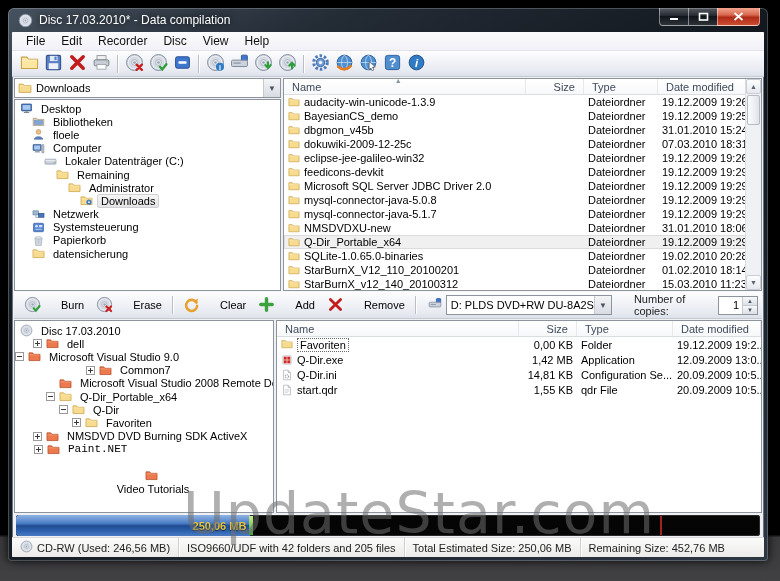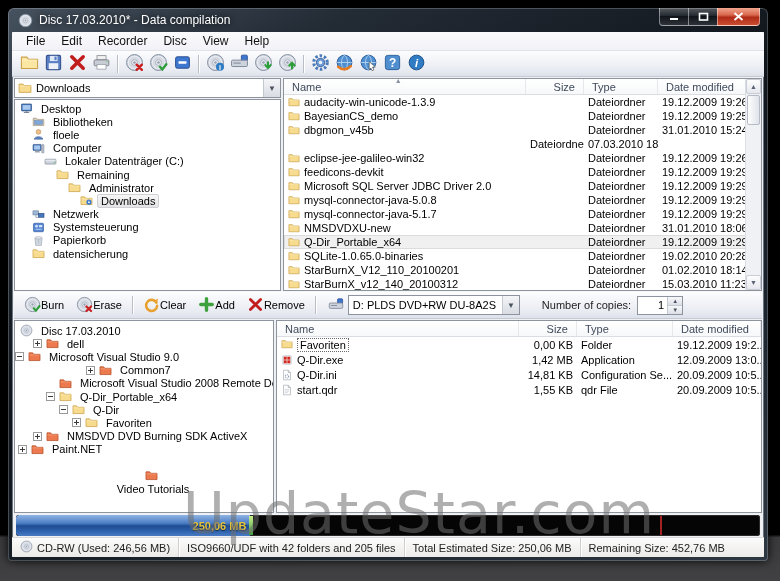--- a/index.html
+++ b/index.html
@@ -86,21 +86,21 @@
   .vscroll { position:absolute; top:0; right:0; bottom:0; width:16px; background:#f0f1f4; border-left:1px solid #dadde2; }
   .sbtn { height:15px; background:linear-gradient(#fdfdfd,#e6e8ee); border:1px solid #c9cdd6; border-radius:2px;
     display:flex; align-items:center; justify-content:center; font-size:7px; color:#5b6474; }
   .sbtn.down { position:absolute; bottom:0; left:0; right:0; }
   .sthumb { position:absolute; top:16px; left:1px; right:1px; height:30px; border:1px solid #b5bac4; border-radius:2px;
     background:linear-gradient(90deg,#fdfdfd,#dfe3ea); }
 
   
   #burnbar { height:28px; background:linear-gradient(#fdfdfe,#e7eaf1 80%,#dde1ea);
     border-top:1px solid #f6f7f9; border-bottom:1px solid #c6cad3; display:flex; align-items:center; padding:0 4px; }
-  .bbtn { display:flex; align-items:center; gap:0; padding:3px 6px; border-radius:2px; }
+  .bbtn { display:flex; align-items:center; gap:20px; padding:3px 6px; border-radius:2px; }
   .bbtn svg { width:17px; height:17px; }
   #drive-combo { display:flex; align-items:center; height:20px; width:172px; background:#fff;
     border:1px solid #8e949e; margin-left:4px; padding-left:4px; }
   #drive-combo .lbl { flex:1; overflow:hidden; white-space:nowrap; }
   .drive-ico { width:16px; height:16px; margin-left:8px; }
   #copies-label { margin-left:22px; color:#222; }
   #copies-box { display:flex; width:46px; height:19px; border:1px solid #8e949e; background:#fff; margin-left:6px; }
   #copies-value { flex:1; text-align:right; padding:2px 3px 0 0; }
   .spin { width:15px; display:flex; flex-direction:column; border-left:1px solid #c5c9d0; }
   .spin div { flex:1; background:linear-gradient(#f7f8fa,#dcdfe6); display:flex; align-items:center; justify-content:center;
@@ -472,20 +472,29 @@
                         <path d="M1.6 6h13" stroke="#fdeebc" stroke-width=".7" opacity=".9"></path>
                       </svg>
                     </span>
                     <span>dbgmon_v45b</span>
                   </div>
                   <div class="cell r"></div>
                   <div class="cell ">Dateiordner</div>
                   <div class="cell ">31.01.2010 15:24</div>
                 </div>
                 <div class="lrow">
+                  <div class="cell name">
+                    <span class="icon">
+                      <svg viewBox="0 0 16 16" xmlns="http://www.w3.org/2000/svg">
+                        <path d="M1.2 3.5h4.6l1.4 1.8h7.6V13H1.2z" fill="#f7db8f" stroke="#c9a145" stroke-width=".9" stroke-linejoin="round"></path>
+                        <path d="M1.6 6h13" stroke="#fdeebc" stroke-width=".7" opacity=".9"></path>
+                      </svg>
+                    </span>
+                    <span>dokuwiki-2009-12-25c</span>
+                  </div>
                   <div class="cell r"></div>
                   <div class="cell ">Dateiordner</div>
                   <div class="cell ">07.03.2010 18:31</div>
                 </div>
                 <div class="lrow">
                   <div class="cell name">
                     <span class="icon">
                       <svg viewBox="0 0 16 16" xmlns="http://www.w3.org/2000/svg">
                         <path d="M1.2 3.5h4.6l1.4 1.8h7.6V13H1.2z" fill="#f7db8f" stroke="#c9a145" stroke-width=".9" stroke-linejoin="round"></path>
                         <path d="M1.6 6h13" stroke="#fdeebc" stroke-width=".7" opacity=".9"></path>
@@ -781,21 +790,21 @@
               <div class="tree-row" style="padding-left: 18px;">
                 <span class="expander plus"></span>
                 <span class="icon">
                   <svg viewBox="0 0 16 16" xmlns="http://www.w3.org/2000/svg">
                     <path d="M1.2 3.5h4.6l1.4 1.8h7.6V13H1.2z" fill="#ec7a4e" stroke="#b44a22" stroke-width=".9" stroke-linejoin="round"></path>
                     <path d="M1.6 6h13" stroke="#f8b294" stroke-width=".7" opacity=".9"></path>
                   </svg>
                 </span>
                 <span class="tree-label">NMSDVD DVD Burning SDK ActiveX</span>
               </div>
-              <div class="tree-row" style="padding-left: 3px;">
+              <div class="tree-row" style="padding-left: 19px; font-family: Liberation Mono, monospace;">
                 <span class="expander plus"></span>
                 <span class="icon">
                   <svg viewBox="0 0 16 16" xmlns="http://www.w3.org/2000/svg">
                     <path d="M1.2 3.5h4.6l1.4 1.8h7.6V13H1.2z" fill="#ec7a4e" stroke="#b44a22" stroke-width=".9" stroke-linejoin="round"></path>
                     <path d="M1.6 6h13" stroke="#f8b294" stroke-width=".7" opacity=".9"></path>
                   </svg>
                 </span>
                 <span class="tree-label">Paint.NET</span>
               </div>
               <div class="tree-row" style="padding-left: 18px; flex-direction: column;">

